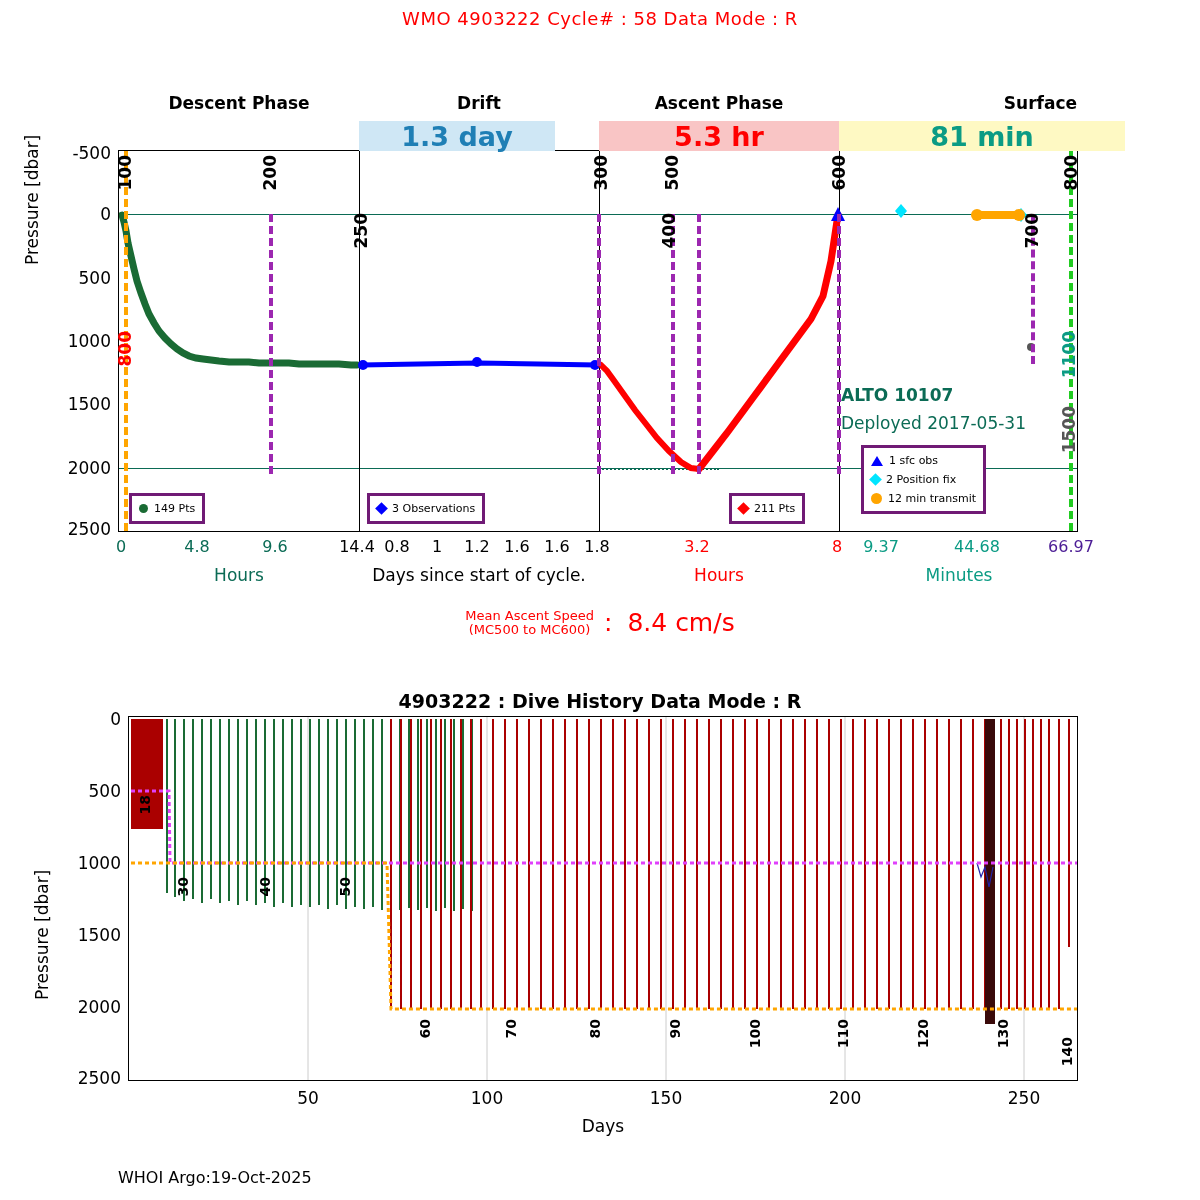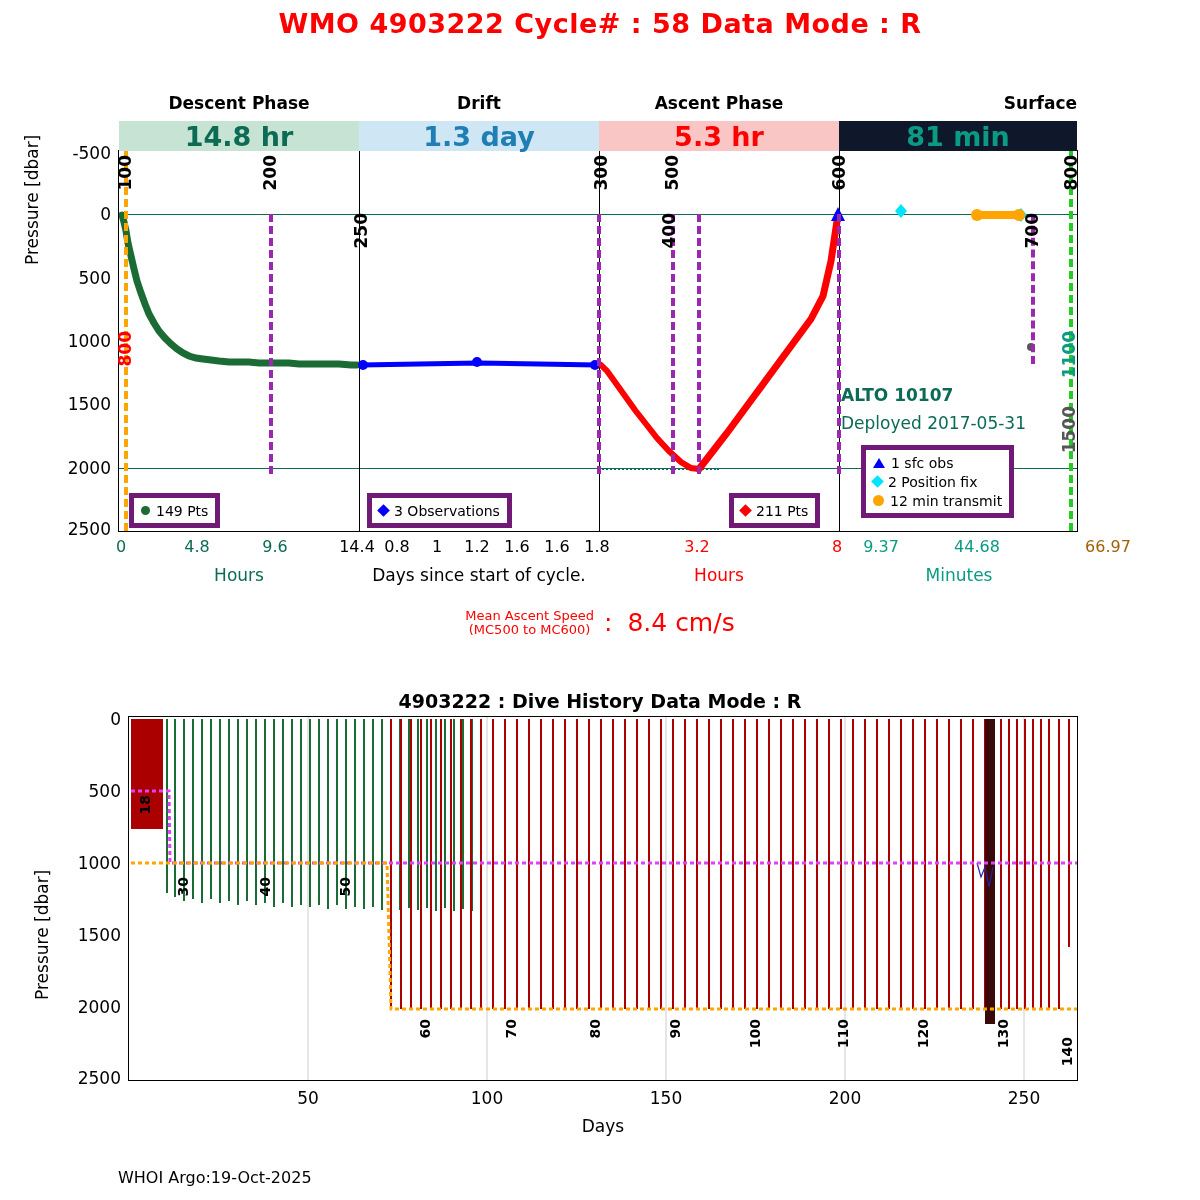--- a/index.html
+++ b/index.html
@@ -1,31 +1,31 @@
 <!DOCTYPE html>
 <html><head>
 <meta charset="utf-8">
 <style>
   html,body{margin:0;padding:0;}
   body{width:1200px;height:1200px;background:#fff;font-family:"DejaVu Sans",sans-serif;position:relative;overflow:hidden;}
   .abs{position:absolute;}
-  .title-main{left:0;top:8px;width:1200px;text-align:center;color:#f00;font-weight:bold;font-size:27px;letter-spacing:.5px;}
+  .title-main{left:0;top:8px;width:1200px;text-align:center;color:#f00;font-weight:normal;font-size:18px;letter-spacing:.5px;}
   
   #top-panel{left:118px;top:150px;width:960px;height:382px;border:1px solid #000;box-sizing:border-box;}
   .phase-band{position:absolute;top:-30px;height:30px;box-sizing:border-box;display:flex;align-items:center;justify-content:center;font-weight:bold;font-size:27px;}
   .phase-hdr{position:absolute;top:-58px;height:22px;text-align:center;font-weight:bold;font-size:17px;color:#000;}
   .yaxis-label-top{left:22px;top:265px;transform:rotate(-90deg);transform-origin:0 0;font-size:17px;color:#000;white-space:nowrap;}
   .ytick{position:absolute;right:100%;padding-right:8px;font-size:17px;color:#000;transform:translateY(-50%);white-space:nowrap;}
   .gridline{position:absolute;left:0;width:100%;height:0;border-top:1px solid #0b6b55;}
   .vsep{position:absolute;top:0;bottom:0;width:0;border-left:1px solid #000;}
   .mc-label{position:absolute;font-size:17px;font-weight:bold;color:#000;writing-mode:vertical-rl;transform:rotate(180deg);white-space:nowrap;}
   .dashv{position:absolute;width:0;border-left:4px dashed #9c27b0;}
   .xtick{position:absolute;top:100%;margin-top:6px;font-size:16px;transform:translateX(-50%);white-space:nowrap;}
   .xgrouplabel{position:absolute;top:100%;margin-top:34px;font-size:17px;transform:translateX(-50%);white-space:nowrap;}
-  .legendbox{position:absolute;border:5px solid #701a75;background:#fff;font-size:14px;padding:3px 7px;}
+  .legendbox{position:absolute;border:3px solid #701a75;background:#fff;font-size:11px;padding:3px 7px;}
   .legrow{display:flex;align-items:center;gap:6px;height:19px;white-space:nowrap;}
   .mk{display:inline-block;}
   .mk-circ{width:9px;height:9px;border-radius:50%;}
   .mk-diam{width:9px;height:9px;transform:rotate(45deg);}
   .mk-tri{width:0;height:0;border-left:6px solid transparent;border-right:6px solid transparent;border-bottom:10px solid #00f;}
   .float-note{position:absolute;font-size:17px;color:#0b6b55;white-space:nowrap;}
   .mas{position:absolute;left:0;top:608px;width:1200px;text-align:center;}
   .mas .lbl{color:#f00;font-size:13px;line-height:1.05;display:inline-block;vertical-align:middle;text-align:center;}
   .mas .val{color:#f00;font-size:25px;vertical-align:middle;margin-left:10px;}
   
@@ -44,24 +44,23 @@
 
 <div class="abs yaxis-label-top">Pressure [dbar]</div>
 
 <div class="abs" id="top-panel">
 
   <div class="phase-hdr" style="left:0px;width:240px;">Descent Phase</div>
   <div class="phase-hdr" style="left:240px;width:240px;">Drift</div>
   <div class="phase-hdr" style="left:480px;width:240px;">Ascent Phase</div>
   <div class="phase-hdr" style="left:720px;width:238px;text-align:right;">Surface</div>
 
-  <div class="phase-band" style="left:0px;width:240px;background:#c7e3d4;color:#0b6b55;">14.8 hr</div>
-  <div class="phase-band" style="left:240px;width:240px;background:#cfe7f5;color:#1f7fb5;">1.3 day</div>
+  <div class="phase-band" style="left:240px;width:196px;background:#cfe7f5;color:#1f7fb5;">1.3 day</div>
   <div class="phase-band" style="left:480px;width:240px;background:#f9c5c5;color:#ff0000;">5.3 hr</div>
-  <div class="phase-band" style="left:720px;width:238px;background:#0f172a;color:#0b9b84;">81 min</div>
+  <div class="phase-band" style="left:720px;width:286px;background:#fef9c3;color:#0b9b84;">81 min</div>
 
   <div class="ytick" style="top:2px;">-500</div>
   <div class="ytick" style="top:63px;">0</div>
   <div class="ytick" style="top:127px;">500</div>
   <div class="ytick" style="top:190px;">1000</div>
   <div class="ytick" style="top:253px;">1500</div>
   <div class="ytick" style="top:317px;">2000</div>
   <div class="ytick" style="top:378px;">2500</div>
 
   <div class="gridline" style="top:63px;"></div>
@@ -169,21 +168,21 @@
   <div class="xtick" style="left:358px;color:#000;">1.2</div>
   <div class="xtick" style="left:398px;color:#000;">1.6</div>
   <div class="xtick" style="left:438px;color:#000;">1.6</div>
   <div class="xtick" style="left:478px;color:#000;">1.8</div>
 
   <div class="xtick" style="left:578px;color:#ff0000;">3.2</div>
   <div class="xtick" style="left:718px;color:#ff0000;">8</div>
 
   <div class="xtick" style="left:762px;color:#0b9b84;">9.37</div>
   <div class="xtick" style="left:858px;color:#0b9b84;">44.68</div>
-  <div class="xtick" style="left:952px;color:#a16207;margin-left:37px;">66.97</div>
+  <div class="xtick" style="left:952px;color:#4c1d95;">66.97</div>
 
   <div class="xgrouplabel" style="left:120px;color:#0b6b55;">Hours</div>
   <div class="xgrouplabel" style="left:360px;color:#000;">Days since start of cycle.</div>
   <div class="xgrouplabel" style="left:600px;color:#ff0000;">Hours</div>
   <div class="xgrouplabel" style="left:840px;color:#0b9b84;">Minutes</div>
 </div>
 
 <div class="mas">
   <span class="lbl">
     <span>Mean Ascent Speed</span><br>

